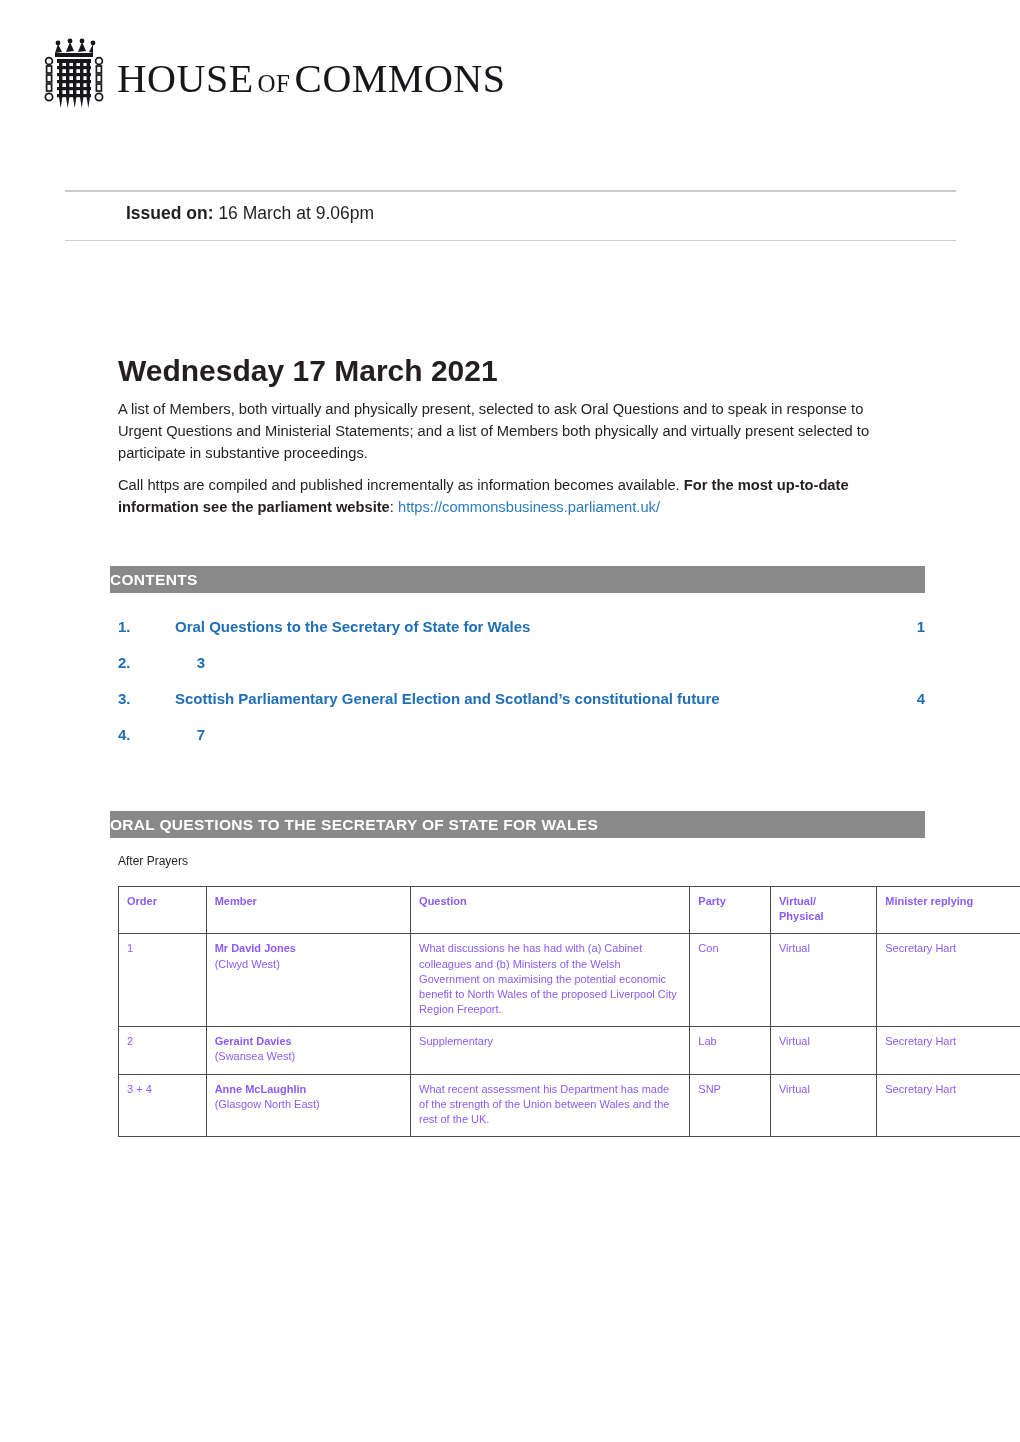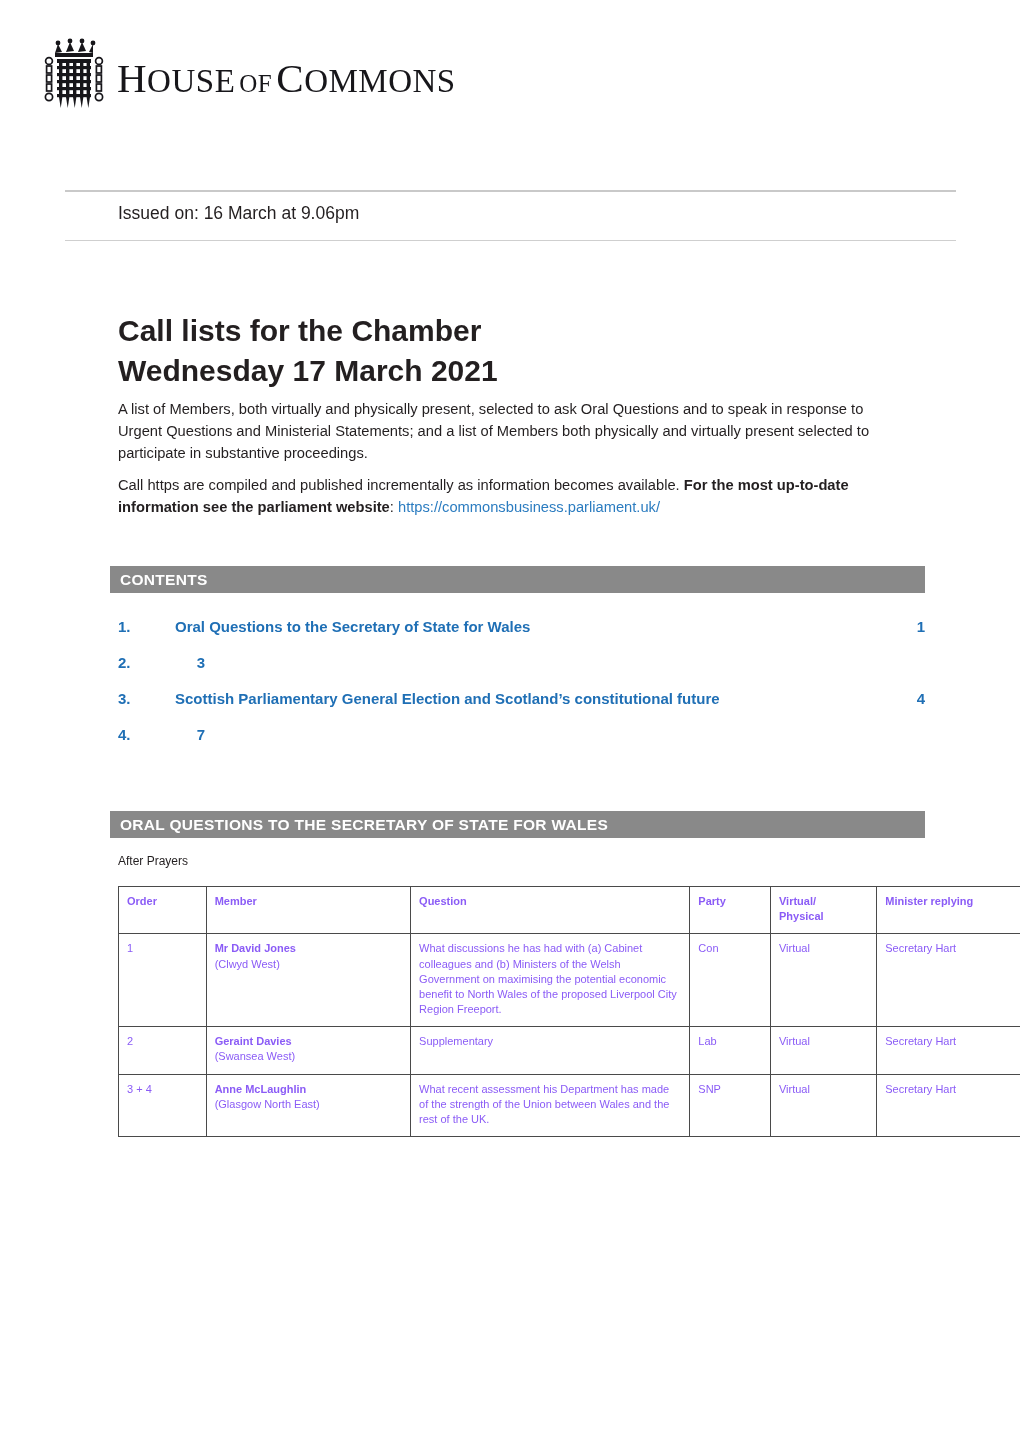--- a/index.html
+++ b/index.html
@@ -32,21 +32,21 @@
     position: absolute;
     left: 117px; top: 58px;
     font-family: "Liberation Serif", serif;
     font-size: 41px;
     letter-spacing: 0.5px;
     color: #17161a;
     white-space: nowrap;
     line-height: 1;
   }
   .wordmark .big { font-size: 41px; }
-  .wordmark .sc  { font-size: 33px; }
+  .wordmark .sc  { font-size: 40px; }
   .wordmark .of  { font-size: 25px; padding: 0 4px; }
 
   
   .rule-top {
     position: absolute;
     left: 65px; top: 190px;
     width: 891px; height: 2px;
     background: #c9c9c9;
   }
   .rule-bottom {
@@ -55,21 +55,21 @@
     width: 891px; height: 1px;
     background: #cfcfcf;
   }
   .issued {
     position: absolute;
     left: 118px; top: 203px;
     font-size: 17.5px;
     color: #231f20;
     white-space: nowrap;
   }
-  .issued b { font-weight: normal; }
+  .issued b { font-weight: bold; margin-left: 8px; }
 
   
   .doc-title {
     position: absolute;
     left: 118px; top: 291px;
     width: 680px;
     font-size: 30px;
     font-weight: bold;
     line-height: 1.32;
     color: #231f20;
@@ -99,21 +99,20 @@
     left: 110px;
     width: 815px;
     height: 27px;
     background: #898989;
     color: #ffffff;
     font-size: 15.5px;
     font-weight: bold;
     letter-spacing: 0.3px;
     display: flex;
     align-items: center;
-    padding-left: 10px;
     box-sizing: border-box;
   }
   .bar-contents { top: 566px; }
   .bar-section  { top: 811px; }
 
   
   .toc {
     position: absolute;
     left: 118px; top: 618px;
     width: 807px;
@@ -223,21 +222,21 @@
 </div>
 
 <div class="rule-top"></div>
 <div class="issued">
   <b>Issued on:</b>
   <span>16 March at 9.06pm</span>
 </div>
 <div class="rule-bottom"></div>
 
 <h1 class="doc-title">
-  <span>Call lists for the Chamber</span><br>
+  <br>
   <span>Wednesday 17 March 2021</span>
 </h1>
 
 <p class="intro intro-1">A list of Members, both virtually and physically present, selected to ask Oral Questions and to speak in response to Urgent Questions and Ministerial Statements; and a list of Members both physically and virtually present selected to participate in substantive proceedings.</p>
 
 <p class="intro intro-2"><span>Call https are compiled and published incrementally as information becomes available. </span><b>For the most up-to-date information see the parliament website</b><span>: </span><a class="link" href="#">https://commonsbusiness.parliament.uk/</a></p>
 
 <div class="bar bar-contents">
   <span>CONTENTS</span>
 </div>

